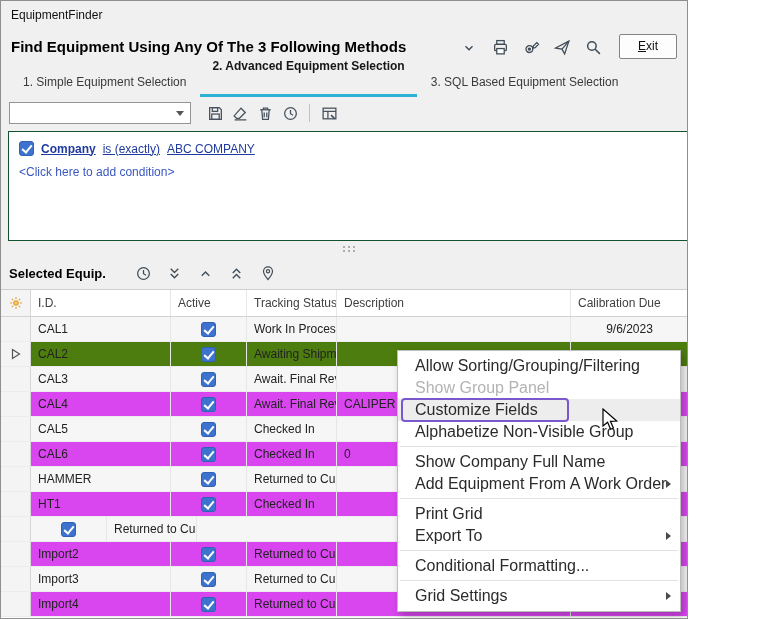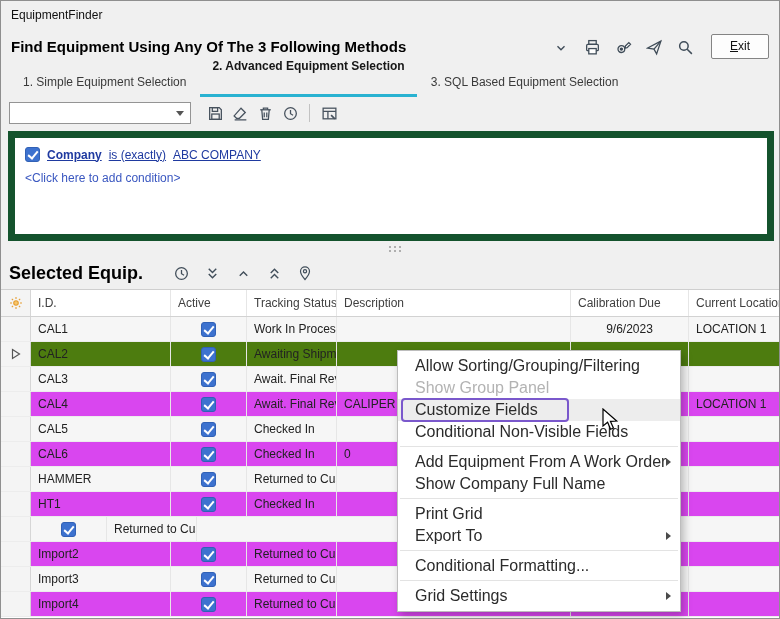--- a/index.html
+++ b/index.html
@@ -1,16 +1,16 @@
 <!DOCTYPE html>
 <html><head>
 <meta charset="utf-8">
 <style>
   html,body{margin:0;padding:0;background:#ffffff;}
-  .window{position:relative;width:780px;height:619px;box-sizing:border-box;background:#f0f0f0;
+  .window{position:relative;width:688px;height:619px;box-sizing:border-box;background:#f0f0f0;
     border:1px solid #8f8f8f;font-family:"Liberation Sans",sans-serif;font-size:12px;color:#222;overflow:hidden;}
 
   
   .titlebar-text{position:absolute;left:10px;top:7px;font-size:12px;color:#111;}
 
   
   .header{position:absolute;left:0;top:28px;width:100%;height:34px;display:flex;align-items:center;
     padding:0 10px;box-sizing:border-box;}
   .page-title{font-size:15px;font-weight:bold;color:#000;white-space:nowrap;}
   .header-actions{margin-left:auto;display:flex;align-items:flex-end;gap:9px;}
@@ -31,41 +31,41 @@
   .toolbar{position:absolute;left:0;top:96px;width:100%;height:32px;display:flex;align-items:center;
     padding:0 8px;box-sizing:border-box;gap:3px;}
   .combo{width:182px;height:22px;background:#fff;border:1px solid #949494;display:flex;align-items:center;
     justify-content:space-between;padding:0 6px;box-sizing:border-box;margin-right:10px;cursor:pointer;}
   .combo-chevron{width:0;height:0;border-left:4px solid transparent;border-right:4px solid transparent;
     border-top:5px solid #555;}
   .tool-sep{width:1px;height:18px;background:#c2c2c2;margin:0 5px;}
 
   
   .filter-box{position:absolute;left:7px;top:130px;width:766px;height:110px;background:#fff;
-    border:7px solid #14532d;box-sizing:border-box;padding:9px 10px;}
+    border:1px solid #14532d;box-sizing:border-box;padding:9px 10px;}
   .cond-line{display:flex;align-items:center;gap:7px;}
   .checkbox{position:relative;width:15px;height:15px;background:#3d72cf;border:1px solid #3161b5;
     border-radius:3px;box-sizing:border-box;flex:none;cursor:pointer;}
   .checkbox::after{content:"";position:absolute;left:4px;top:1px;width:4px;height:8px;
     border:solid #fff;border-width:0 2px 2px 0;transform:rotate(40deg);}
   .cond-link{color:#1f3aa0;text-decoration:underline;cursor:pointer;white-space:nowrap;}
   .cond-link.field{font-weight:bold;}
   .add-line{margin-top:9px;}
   .add-link{color:#3a57c0;cursor:pointer;}
 
   
   .splitter{position:absolute;left:0;top:240px;width:100%;height:16px;display:flex;align-items:center;
     justify-content:center;cursor:row-resize;}
   .grip{width:2px;height:2px;background:#9a9a9a;border-radius:50%;
     box-shadow:5px 0 #9a9a9a,10px 0 #9a9a9a,0 4px #9a9a9a,5px 4px #9a9a9a,10px 4px #9a9a9a;margin-top:-4px;}
 
   
   .selequip{position:absolute;left:0;top:257px;width:100%;height:30px;display:flex;align-items:center;
     padding:0 8px;box-sizing:border-box;gap:9px;}
-  .selequip-label{font-weight:bold;font-size:18px;color:#000;margin-right:18px;white-space:nowrap;}
+  .selequip-label{font-weight:bold;font-size:13px;color:#000;margin-right:18px;white-space:nowrap;}
 
   
   .grid{position:absolute;left:0;top:288px;width:780px;bottom:0;background:#fff;border-top:1px solid #cfcfcf;overflow:hidden;}
   .ghead{display:flex;height:27px;background:#fff;border-bottom:1px solid #d2d2d2;color:#404040;box-sizing:border-box;}
   .hcell,.cell{display:flex;align-items:center;padding:0 7px;border-right:1px solid #e6e6e6;
     box-sizing:border-box;overflow:hidden;white-space:nowrap;}
   .w0{width:30px;flex:none;}.w1{width:140px;flex:none;}.w2{width:76px;flex:none;}
   .w3{width:90px;flex:none;}.w4{width:234px;flex:none;}.w5{width:118px;flex:none;}.w6{flex:1;}
   .ind{background:#f4f4f4;border-right:1px solid #d6d6d6;justify-content:center;padding:0;}
   .grow{display:flex;height:25px;box-sizing:border-box;border-bottom:1px solid #ececec;background:#d946ef;}
@@ -400,27 +400,27 @@
     </div>
   </div>
 
   <div class="cmenu">
     <div class="mi">Allow Sorting/Grouping/Filtering</div>
     <div class="mi disabled">Show Group Panel</div>
     <div class="mi highlighted">
       <span>Customize Fields</span>
       <span class="callout"></span>
     </div>
-    <div class="mi">Conditional Non-Visible Fields</div>
+    <div class="mi">Alphabetize Non-Visible Group</div>
     <div class="msep"></div>
+    <div class="mi">Show Company Full Name</div>
     <div class="mi">
       <span>Add Equipment From A Work Order</span>
       <span class="submenu-arrow"></span>
     </div>
-    <div class="mi">Show Company Full Name</div>
     <div class="msep"></div>
     <div class="mi">Print Grid</div>
     <div class="mi">
       <span>Export To</span>
       <span class="submenu-arrow"></span>
     </div>
     <div class="msep"></div>
     <div class="mi">Conditional Formatting...</div>
     <div class="msep"></div>
     <div class="mi">

